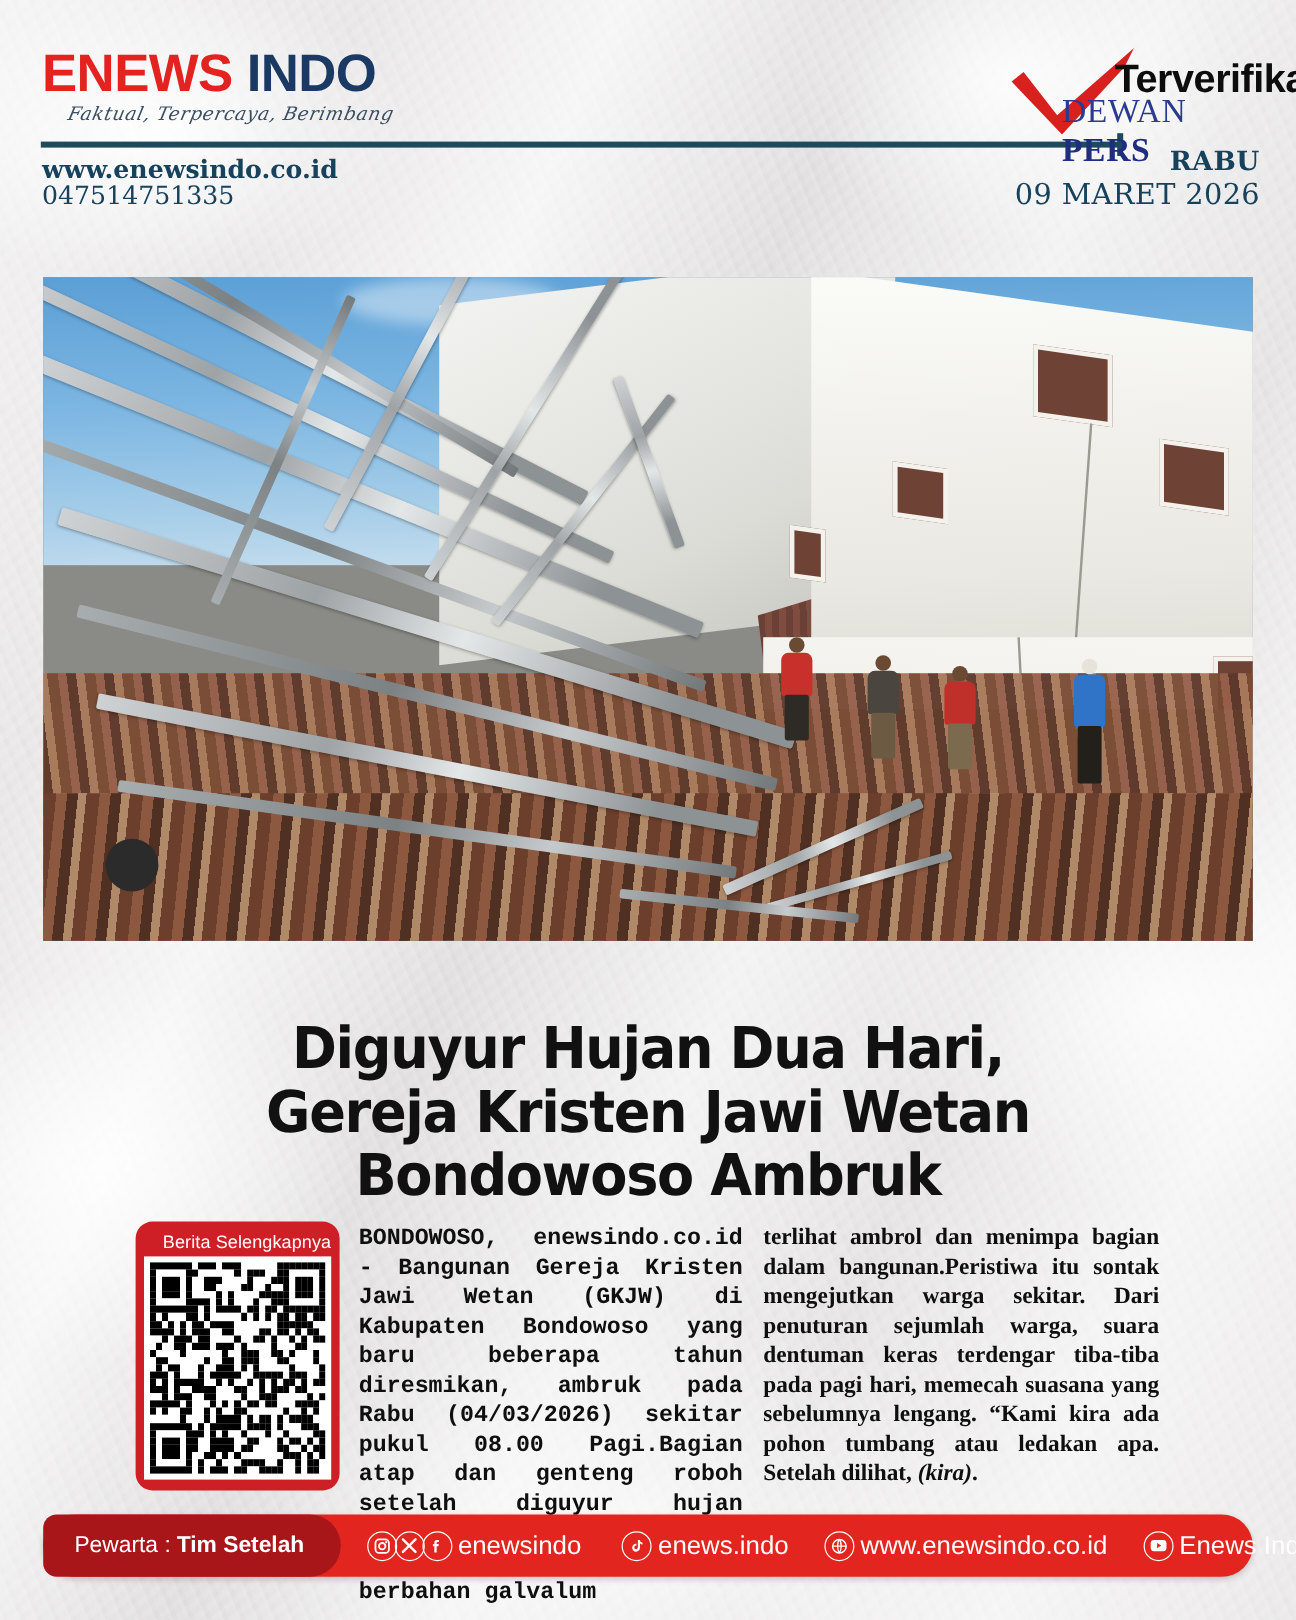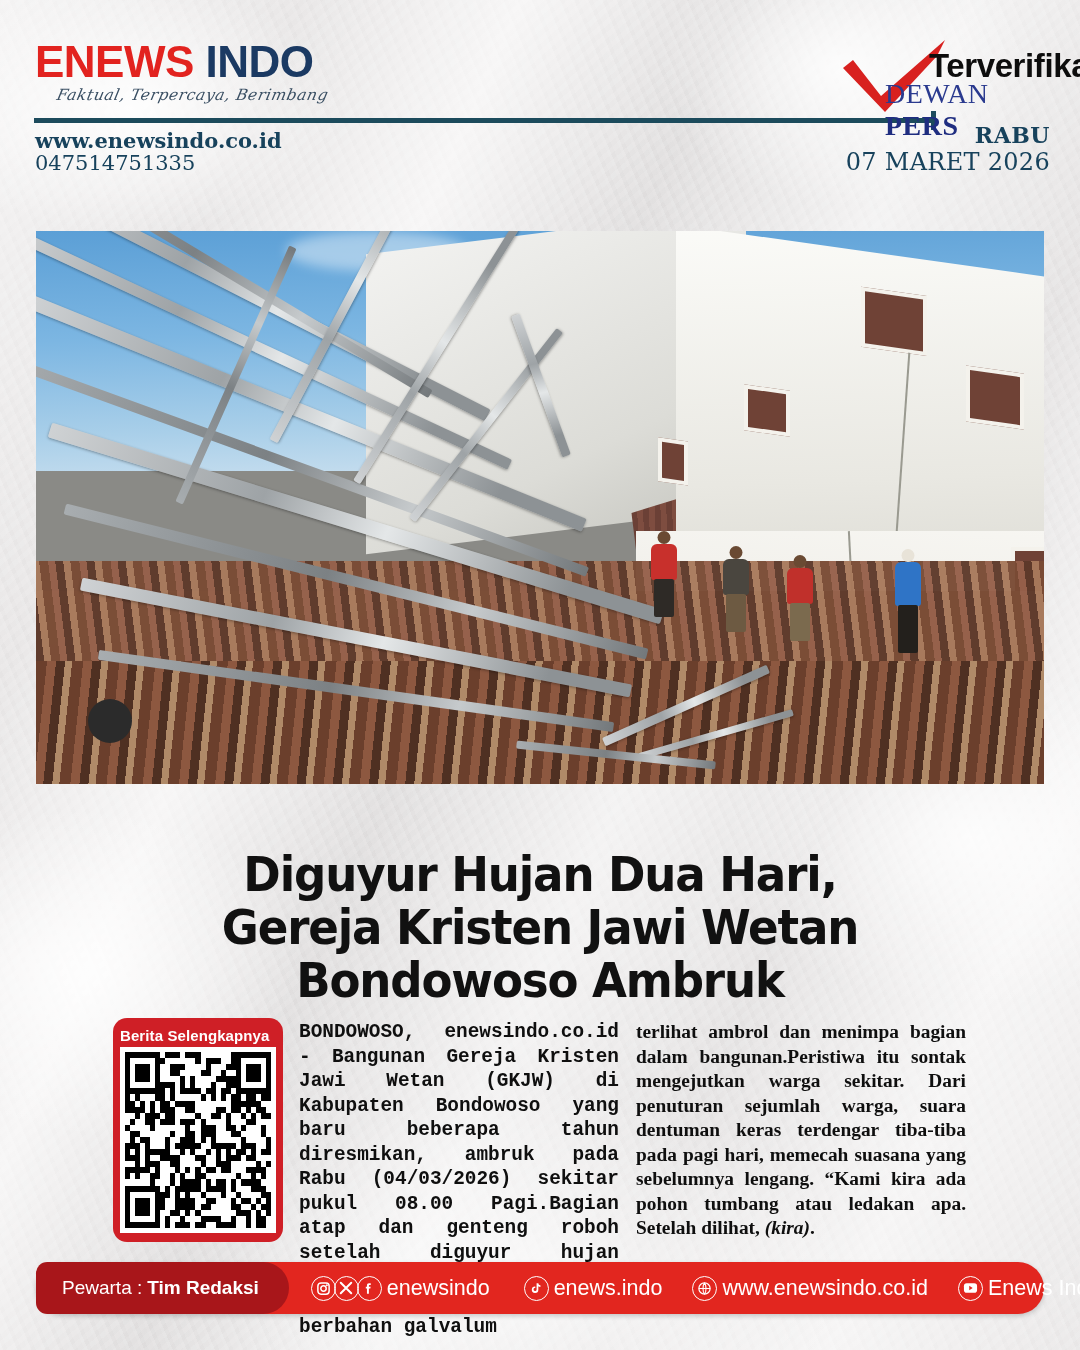--- a/index.html
+++ b/index.html
@@ -133,21 +133,21 @@
   
   .headline {
     position:absolute; left:60px; top:848px; width:960px; text-align:center;
     font-family:"DejaVu Sans", sans-serif; font-weight:bold;
     font-size:48px; line-height:1.1; color:#111; letter-spacing:-1.2px;
     transform:scaleX(.94); transform-origin:center top;
   }
 
   
   .qrbox { position:absolute; left:113px; top:1018px; width:170px; height:224px; background:#cf1f26; border-radius:14px; padding:7px; }
-  .qrlabel { text-align:left; color:#fff; font-size:15px; font-weight:bold; line-height:22px; letter-spacing:.1px; }
+  .qrlabel { text-align:right; color:#fff; font-size:15px; font-weight:normal; line-height:22px; letter-spacing:.1px; }
   .qrcode { width:156px; height:186px; background:#fff; padding:5px; }
   .qrcode .grid { width:146px; height:176px; display:grid; grid-template-columns:repeat(29,1fr); grid-auto-rows:1fr; }
   .qrcode .grid i { background:#000; }
 
   .col { position:absolute; top:1020px; font-family:"Liberation Serif", serif;
     font-size:19.4px; font-weight:bold; color:#0f0f0f; line-height:1.265;
     text-align:justify; }
   .col1 { left:299px; width:320px;font-family:Liberation Mono, monospace; }
   .col2 { left:636px; width:330px; }
 
@@ -192,21 +192,21 @@
     <div class="dewan">
       <svg width="115" height="78" viewBox="0 0 115 78">
         <path d="M2 30 L12 22 L40 58 L104 2 L96 18 L44 74 Z" fill="#d8211f"></path>
       </svg>
       <div class="l1">Terverifikasi</div>
       <div class="l2"><span>DEWAN </span><b>PERS</b></div>
     </div>
 
     <div class="datebox">
       <div class="d1">RABU</div>
-      <div class="d2">07 MARET 2026</div>
+      <div class="d2">09 MARET 2026</div>
     </div>
   </div>
 
 
   <div class="photo">
     <div class="ph sky">
       <div class="cloud" style="left:700px;top:30px;width:200px;height:60px;"></div>
       <div class="cloud" style="left:830px;top:90px;width:180px;height:70px;"></div>
       <div class="cloud" style="left:560px;top:10px;width:150px;height:45px;opacity:.6;"></div>
       <div class="cloud" style="left:250px;top:0px;width:180px;height:40px;opacity:.5;"></div>
@@ -1133,21 +1133,21 @@
   </div>
 
   <div class="col col1">BONDOWOSO, enewsindo.co.id - Bangunan Gereja Kristen Jawi Wetan (GKJW) di Kabupaten Bondowoso yang baru beberapa tahun diresmikan, ambruk pada Rabu (04/03/2026) sekitar pukul 08.00 Pagi.Bagian atap dan genteng roboh setelah diguyur hujan selama dua hari berturut-turut. Struktur atap berbahan galvalum</div>
   <div class="col col2">
     <span>terlihat ambrol dan menimpa bagian dalam bangunan.Peristiwa itu sontak mengejutkan warga sekitar. Dari penuturan sejumlah warga, suara dentuman keras terdengar tiba-tiba pada pagi hari, memecah suasana yang sebelumnya lengang. “Kami kira ada pohon tumbang atau ledakan apa. Setelah dilihat, </span><i>(kira)</i><span>.</span>
   </div>
 
   <div class="footer">
     <div class="pewarta">
       <span>Pewarta : </span>
-        <b>Tim Redaksi</b>
+        <b>Tim Setelah</b>
     </div>
 
     <div class="fgroup g1">
       <span class="ic">
         <svg width="15" height="15" viewBox="0 0 24 24">
             <rect x="3" y="3" width="18" height="18" rx="5" fill="none" stroke="#fff" stroke-width="2.4"></rect>
             <circle cx="12" cy="12" r="4.3" fill="none" stroke="#fff" stroke-width="2.4"></circle>
             <circle cx="17.4" cy="6.6" r="1.5" fill="#fff"></circle>
           </svg>
       </span>

